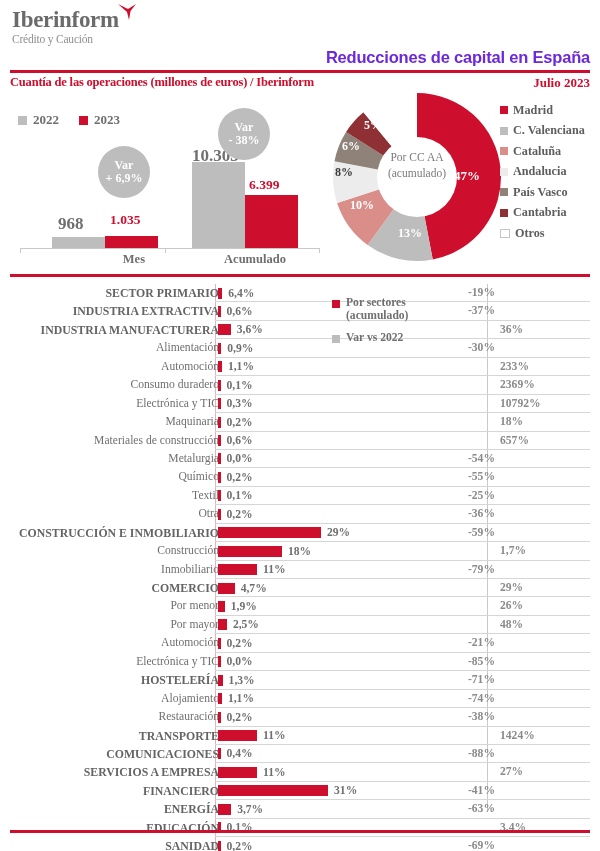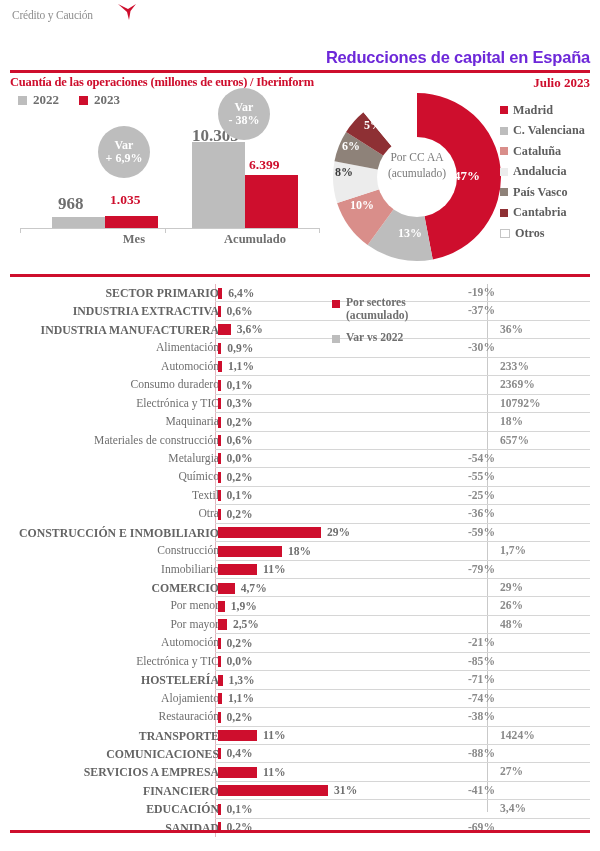--- a/index.html
+++ b/index.html
@@ -18,21 +18,21 @@
 
   .title-main{position:absolute;right:10px;top:48px;font-family:"Liberation Sans",sans-serif;
     font-weight:bold;font-size:16.5px;color:#6d28d9;letter-spacing:-0.2px;}
   .rule-top{position:absolute;left:10px;top:70px;width:580px;height:2.5px;background:#CE0E2D;}
   .sub-left{position:absolute;left:10px;top:75px;font-family:"Liberation Serif",serif;font-weight:bold;
     font-size:12.5px;color:#CE0E2D;letter-spacing:-0.2px;}
   .sub-right{position:absolute;right:10px;top:75px;font-family:"Liberation Serif",serif;font-weight:bold;
     font-size:13px;color:#CE0E2D;}
 
   
-  .barchart{position:absolute;left:10px;top:84px;width:320px;height:165px;}
+  .barchart{position:absolute;left:10px;top:104px;width:320px;height:165px;}
   .legend-row{position:absolute;left:8px;top:8px;display:flex;align-items:center;gap:6px;
     font-family:"Liberation Serif",serif;font-weight:bold;font-size:13px;color:#6f6f6f;}
   .legend-row .sw{width:9px;height:9px;display:inline-block;}
   .legend-row .gap{width:8px;display:inline-block;}
 
   .axis{position:absolute;left:10px;top:144px;width:300px;height:1px;background:#c9c9c9;}
   .tickL{position:absolute;left:10px;top:144px;width:1px;height:5px;background:#c9c9c9;}
   .tickM{position:absolute;left:155px;top:144px;width:1px;height:5px;background:#c9c9c9;}
   .tickR{position:absolute;left:309px;top:144px;width:1px;height:5px;background:#c9c9c9;}
 
@@ -87,20 +87,21 @@
     font-family:"Liberation Serif",serif;font-weight:bold;font-size:11.6px;color:#6f6f6f;}
   .tleg-sw{width:8px;height:8px;flex:0 0 8px;margin-top:4px;}
   .tleg-sub{margin-left:14px;font-family:"Liberation Serif",serif;font-weight:bold;font-size:11.6px;color:#6f6f6f;}
 </style>
 </head>
 <body>
 
 <div class="page">
 
   <div class="logo">
+    <div class="logo-main">Iberinform</div>
     <div class="logo-sub">Crédito y Caución</div>
   </div>
   <svg class="logo-mark" viewBox="0 0 20 18">
     <path d="M1 1 L10 9 L12 17 L13.5 8 L19 1 L11 6 Z" fill="#CE0E2D"></path>
   </svg>
 
   <div class="title-main">Reducciones de capital en España</div>
   <div class="rule-top"></div>
   <div class="sub-left">Cuantía de las operaciones (millones de euros) / Iberinform</div>
   <div class="sub-right">Julio 2023</div>
@@ -532,20 +533,32 @@
           <div class="rbar" style="width:110.05px"></div>
           <div class="rbar-val" style="left:117.05px">31%</div>
         </div>
         <div class="neg">-41%</div>
         <div class="pos"></div>
         <div class="sep"></div>
         <div class="sep2"></div>
       </div>
       <div class="trow">
         <div class="tick-left"></div>
+        <div class="rowlabel major">ENERGÍA</div>
+        <div class="barcell">
+          <div class="rbar" style="width:13.135px"></div>
+          <div class="rbar-val" style="left:20.134999999999998px">3,7%</div>
+        </div>
+        <div class="neg">-63%</div>
+        <div class="pos"></div>
+        <div class="sep"></div>
+        <div class="sep2"></div>
+      </div>
+      <div class="trow">
+        <div class="tick-left"></div>
         <div class="rowlabel major">EDUCACIÓN</div>
         <div class="barcell">
           <div class="rbar" style="width:2.5px"></div>
           <div class="rbar-val" style="left:9.5px">0,1%</div>
         </div>
         <div class="neg"></div>
         <div class="pos">3,4%</div>
         <div class="sep"></div>
         <div class="sep2"></div>
       </div>

